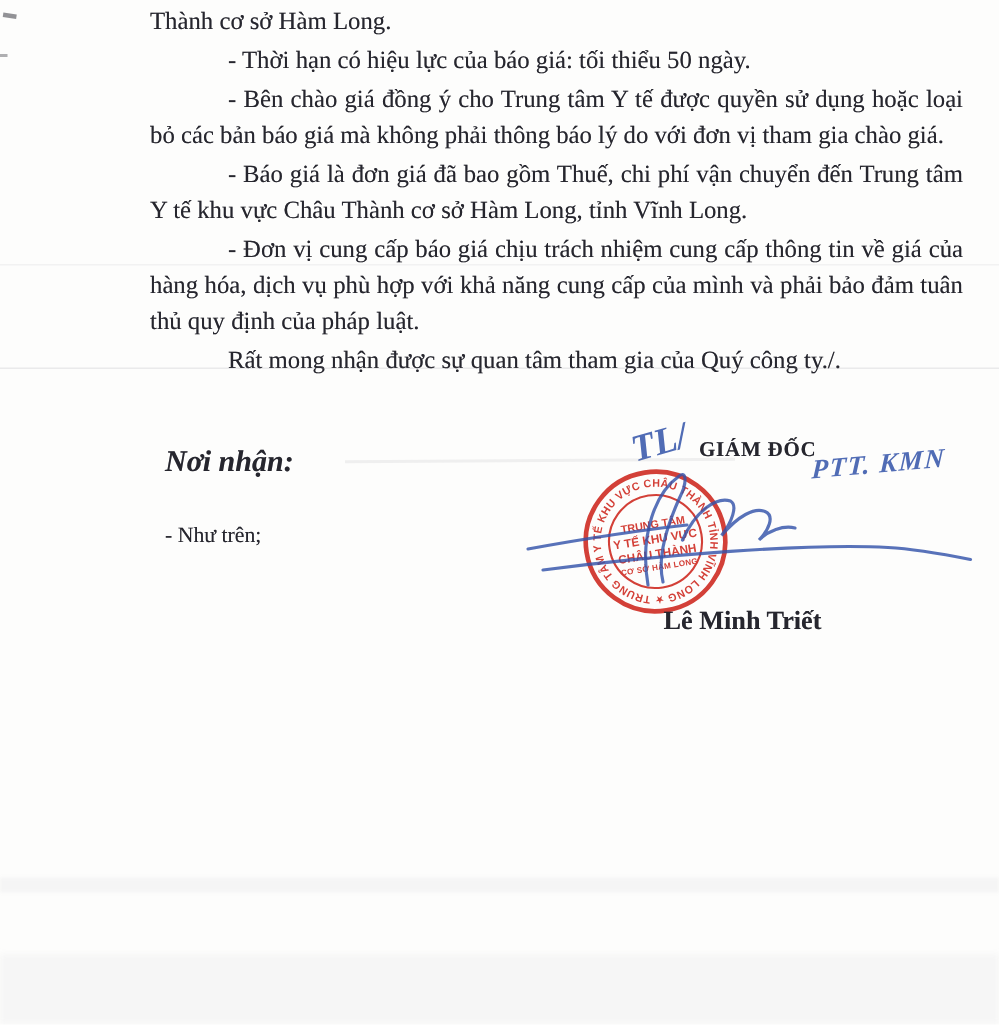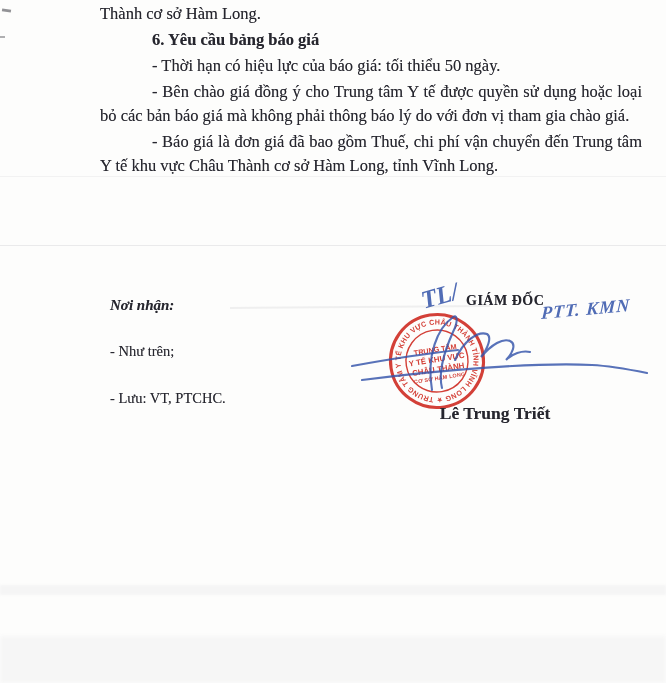--- a/index.html
+++ b/index.html
@@ -16,21 +16,21 @@
     text-shadow:0 0 .4px rgba(30,30,40,.45);
   }
   .body-text p{margin:0 0 2px 0;}
   .cont{text-indent:0;}
   .heading{font-weight:bold;text-indent:52px;}
   .para{text-indent:52px;text-align:justify;}
   .closing{text-indent:52px;}
 
   
   .recipients{position:absolute;left:110px;top:297px;text-shadow:0 0 .4px rgba(30,30,40,.4);}
-  .rec-heading{font-weight:bold;font-style:italic;font-size:15px;margin-bottom:5px;}
+  .rec-heading{font-weight:bold;font-style:italic;font-size:20px;margin-bottom:5px;}
   .rec-item{font-size:14.5px;line-height:18.5px;margin-top:28px;}
 
   
   .director-title{
     position:absolute;left:466px;top:293px;font-weight:bold;font-size:14px;
     letter-spacing:.5px;text-shadow:0 0 .4px rgba(30,30,40,.4);
   }
   .hand{position:absolute;color:#3353a9;font-style:italic;font-weight:bold;}
   .hand-tl{left:421px;top:282px;font-size:25px;transform:rotate(-16deg);opacity:.85;}
   .hand-note{left:541px;top:299px;font-size:18px;transform:rotate(-5deg) skewX(-8deg);opacity:.85;letter-spacing:1px;}
@@ -65,30 +65,30 @@
   .speck-a{left:2px;top:9px;width:9px;height:3px;background:#3a3a42;opacity:.55;transform:rotate(8deg);}
   .speck-b{left:0;top:36px;width:5px;height:2px;background:#3a3a42;opacity:.4;}
 </style>
 </head>
 <body>
 
 <div class="page">
 
   <div class="body-text">
     <p class="cont">Thành cơ sở Hàm Long.</p>
-    <p class="heading">6. Yêu cầu bảng báo giá</p>
     <p class="para">- Thời hạn có hiệu lực của báo giá: tối thiểu 50 ngày.</p>
     <p class="para">- Bên chào giá đồng ý cho Trung tâm Y tế được quyền sử dụng hoặc loại bỏ các bản báo giá mà không phải thông báo lý do với đơn vị tham gia chào giá.</p>
     <p class="para">- Báo giá là đơn giá đã bao gồm Thuế, chi phí vận chuyển đến Trung tâm Y tế khu vực Châu Thành cơ sở Hàm Long, tỉnh Vĩnh Long.</p>
+    <p class="para">- Đơn vị cung cấp báo giá chịu trách nhiệm cung cấp thông tin về giá của hàng hóa, dịch vụ phù hợp với khả năng cung cấp của mình và phải bảo đảm tuân thủ quy định của pháp luật.</p>
+    <p class="closing">Rất mong nhận được sự quan tâm tham gia của Quý công ty./.</p>
   </div>
 
   <div class="recipients">
     <div class="rec-heading">Nơi nhận:</div>
     <div class="rec-item">- Như trên;</div>
-    <div class="rec-item">- Lưu: VT, PTCHC.</div>
   </div>
 
   <span class="hand hand-tl">TL/</span>
   <div class="director-title">GIÁM ĐỐC</div>
   <span class="hand hand-note">PTT. KMN</span>
 
   <svg class="stamp" viewBox="0 0 100 100" xmlns="http://www.w3.org/2000/svg">
     <circle cx="50" cy="50" r="46.5" fill="none" stroke="#d23128" stroke-width="3.1"></circle>
     <circle cx="50" cy="50" r="31" fill="none" stroke="#d23128" stroke-width="1.4"></circle>
     <path id="ring-path" d="M 50,86.5 A 36.5,36.5 0 0,1 13.5,50 A 36.5,36.5 0 0,1 50,13.5 A 36.5,36.5 0 0,1 86.5,50 A 36.5,36.5 0 0,1 50,86.5" fill="none"></path>
@@ -101,21 +101,21 @@
     <text class="c3" x="50" y="69" text-anchor="middle">CƠ SỞ HÀM LONG</text>
   </svg>
 
   <svg class="signature" viewBox="0 0 320 110" xmlns="http://www.w3.org/2000/svg">
     <path d="M 12,66 C 45,60 82,54 118,50"></path>
     <path d="M 92,90 C 86,55 98,28 112,18 C 117,13 119,20 113,32 C 104,52 98,72 102,88"></path>
     <path d="M 115,60 C 124,40 138,31 147,34 C 152,37 148,48 141,57 C 152,44 163,38 170,41 C 177,44 172,54 166,60 C 172,54 182,50 190,52"></path>
     <path d="M 22,80 C 100,70 200,62 252,65 C 272,66 292,70 307,73"></path>
   </svg>
 
-  <div class="signer">Lê Trung Triết</div>
+  <div class="signer">Lê Minh Triết</div>
 
   <div class="artifact line-a"></div>
   <div class="artifact line-b"></div>
   <div class="artifact smudge"></div>
   <div class="artifact band-a"></div>
   <div class="artifact band-b"></div>
   <div class="artifact speck-a"></div>
   <div class="artifact speck-b"></div>
 
 </div>

